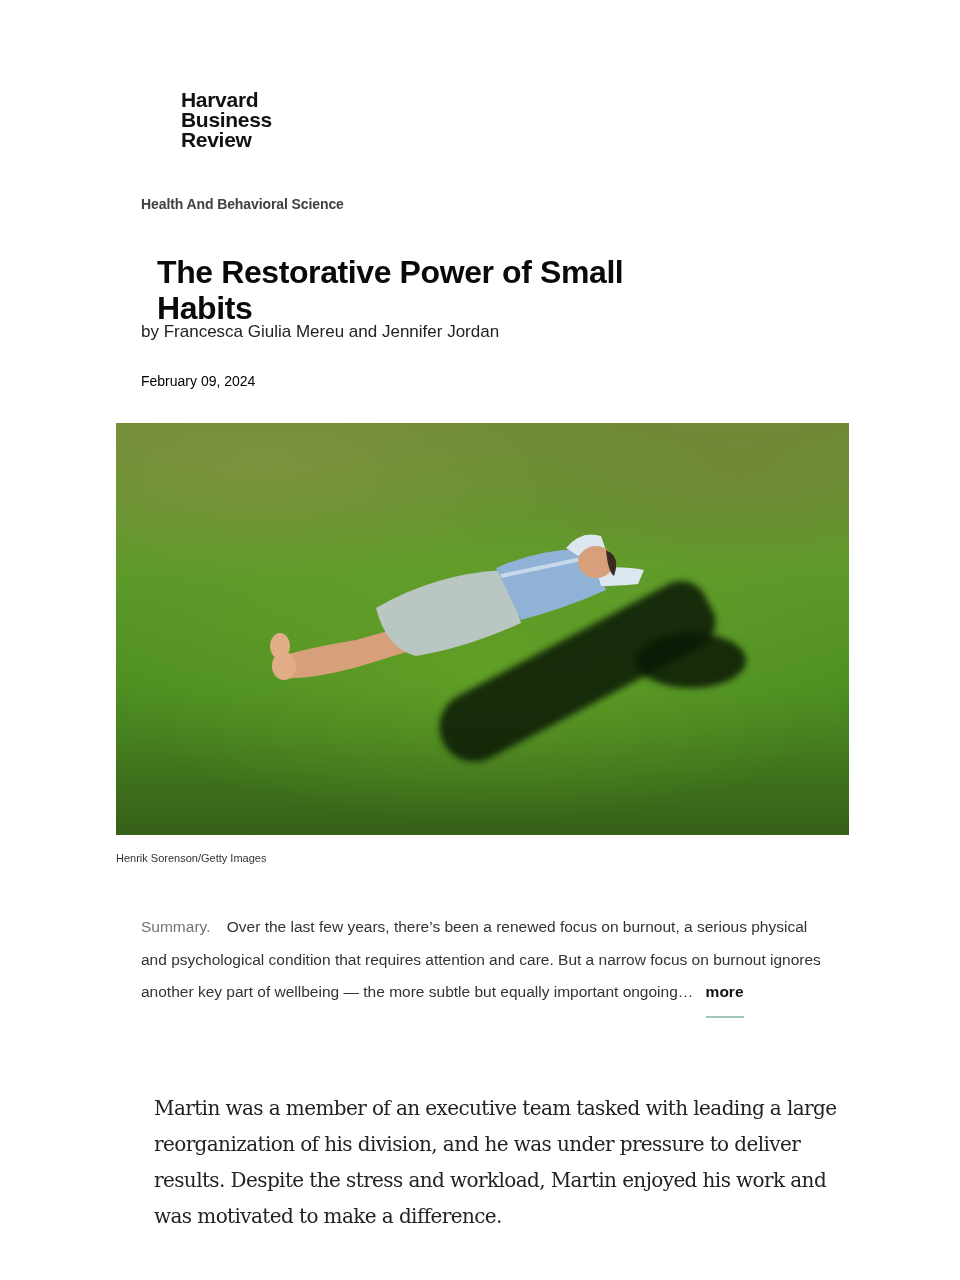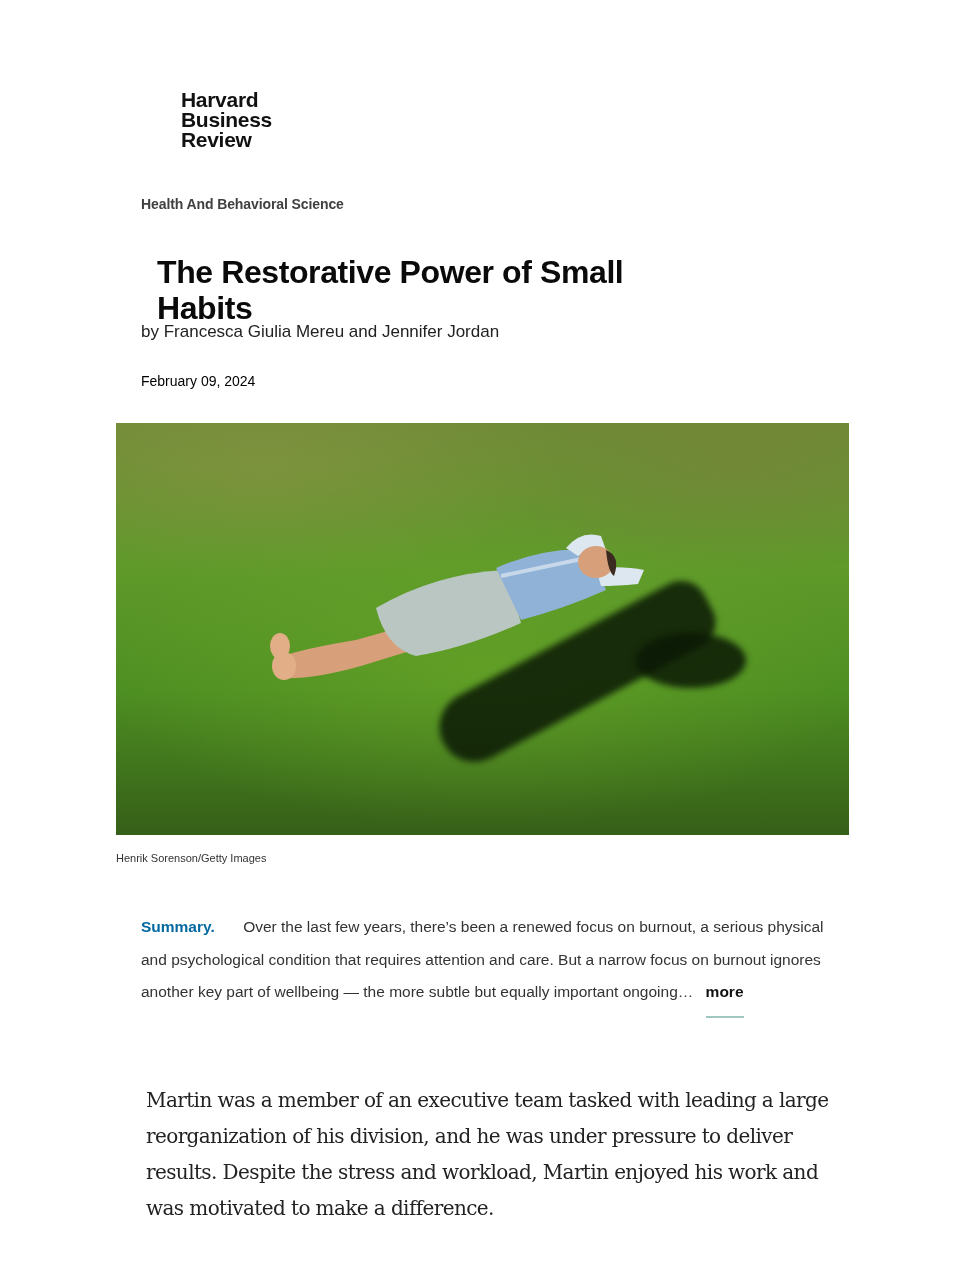--- a/index.html
+++ b/index.html
@@ -115,38 +115,38 @@
     .summary {
       position: absolute;
       left: 141px;
       top: 911px;
       width: 690px;
       font-size: 15.5px;
       line-height: 32.5px;
       color: #333333;
     }
     .summary .label {
-      font-weight: 700;
-      color: #0369a1;
-      margin-right: 24px;
+      font-weight: 400;
+      color: #737373;
+      margin-right: 12px;
     }
     .summary .more {
       font-weight: 700;
       color: #111111;
       text-decoration: none;
       border-bottom: 2px solid #9fc7c0;
       margin-left: 8px;
       padding-bottom: 16px;
     }
     .body-text {
       position: absolute;
       left: 141px;
       top: 1077px;
       width: 690px;
-      margin: 5px;
+      margin: 13px;
       font-family: "DejaVu Serif", "Liberation Serif", serif;
       font-size: 20px;
       line-height: 36px;
       color: #222222;
       letter-spacing: -0.6px;
     }
   </style>
 </head>
 <body>
 

